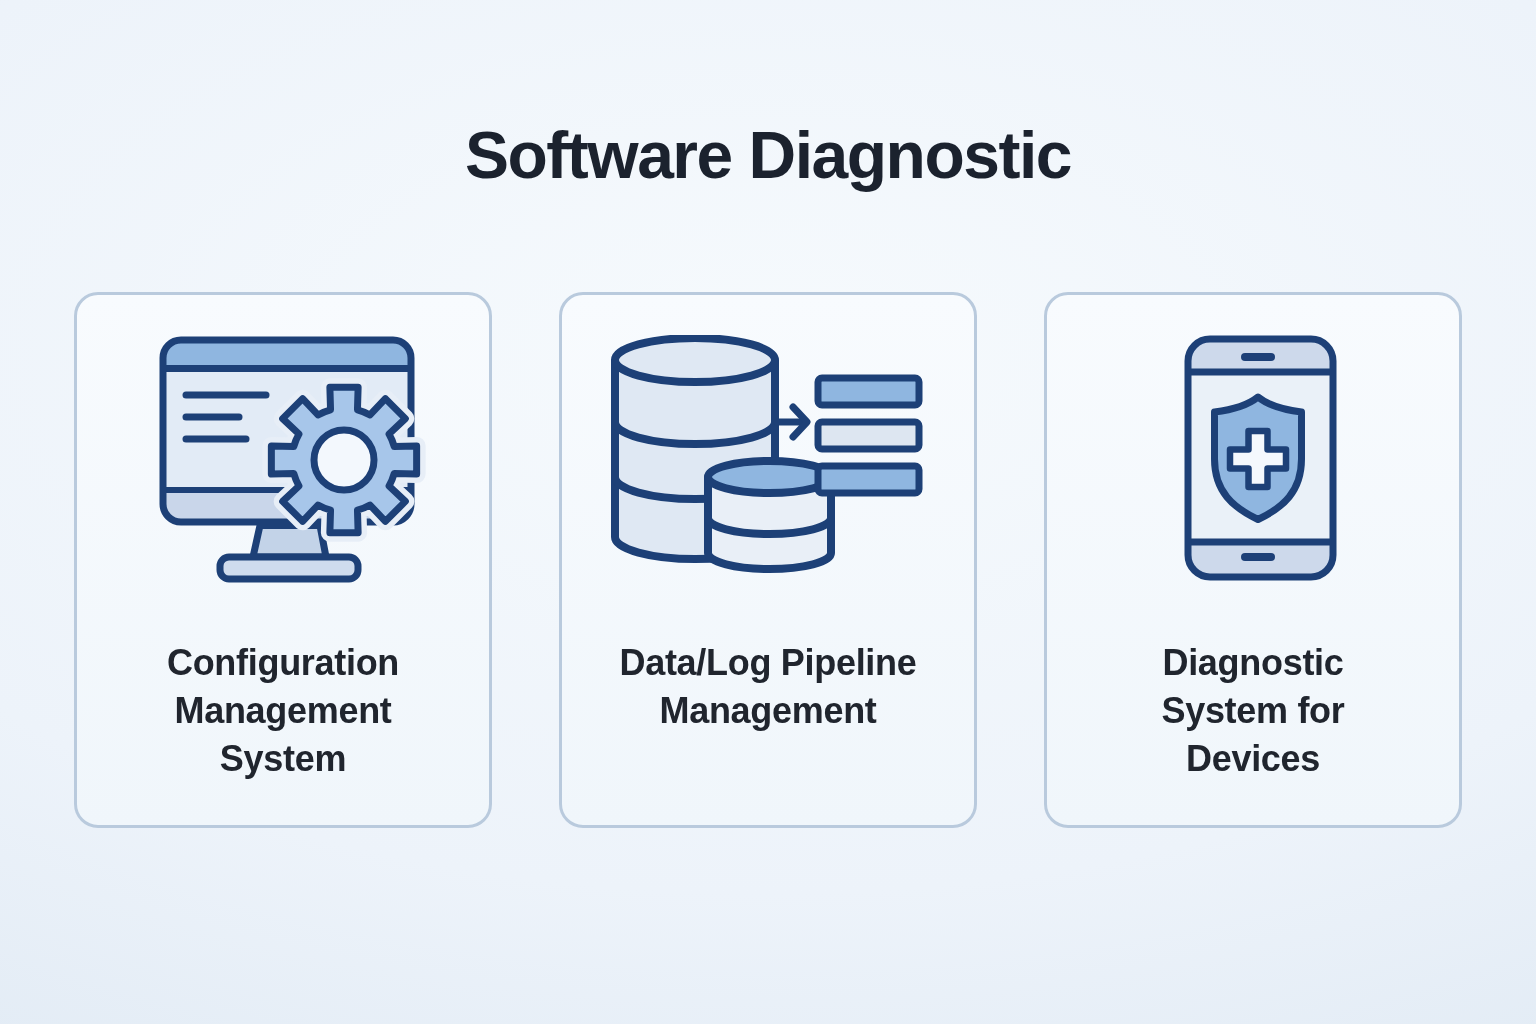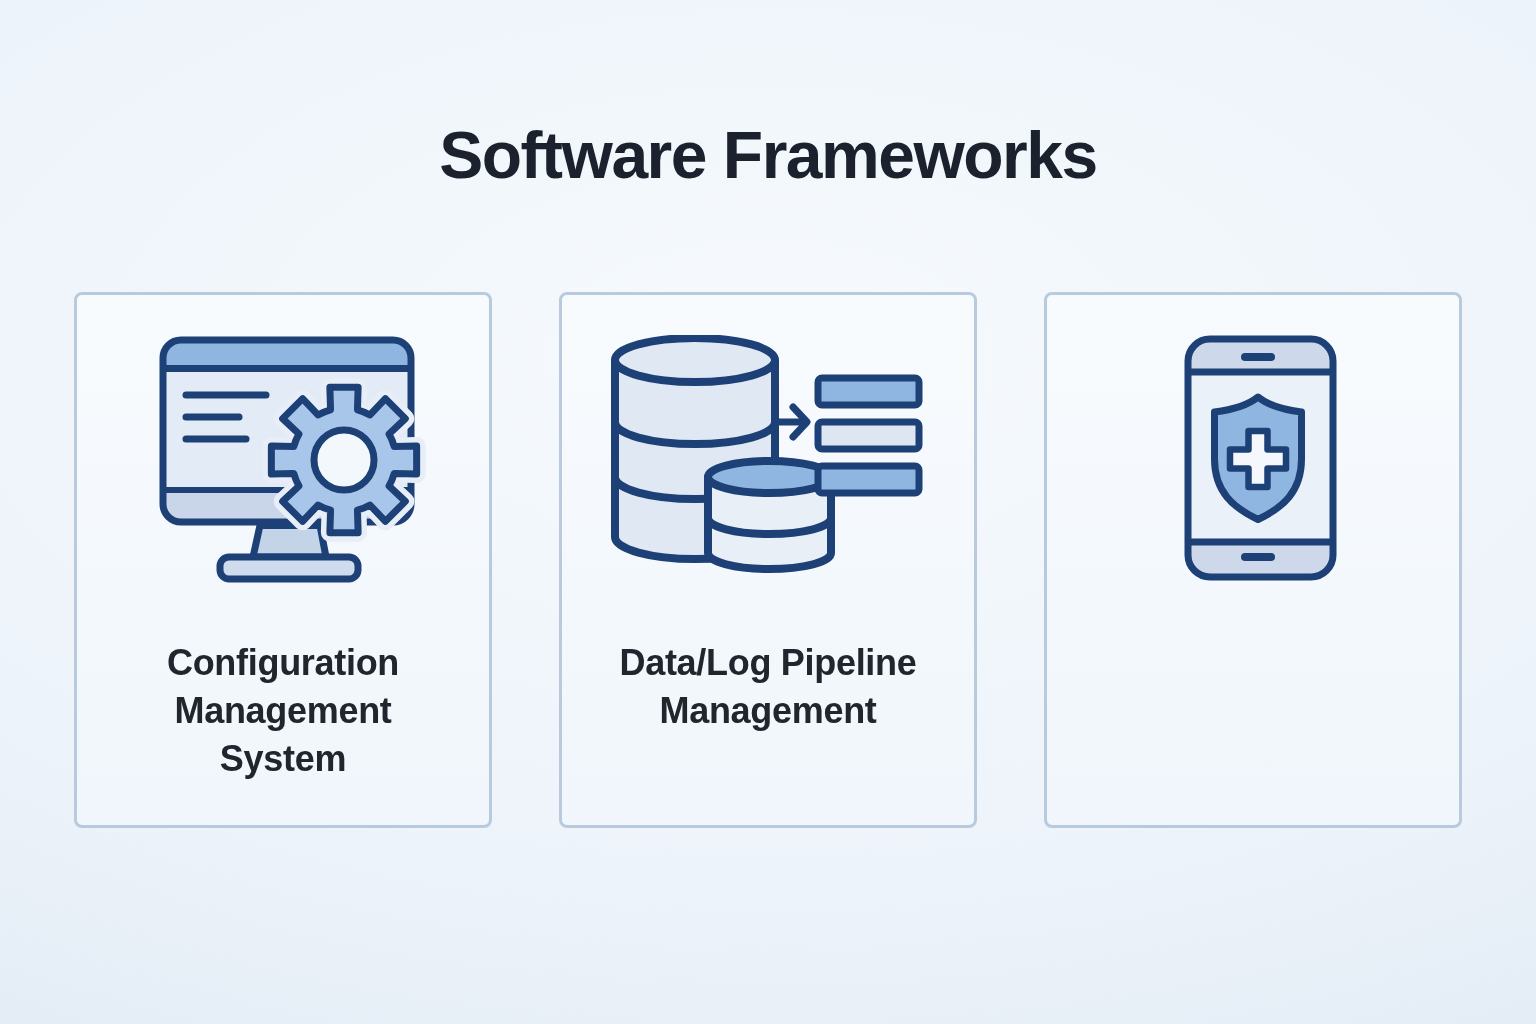--- a/index.html
+++ b/index.html
@@ -22,41 +22,41 @@
   }
   .cards{
     margin-top:98px;
     display:flex;gap:67px;padding:0 74px;width:100%;
     justify-content:center;
   }
   .card{
     width:418px;height:536px;
     background:linear-gradient(180deg,#f8fbfe 0%,#f0f6fb 100%);
     border:3px solid var(--card-border);
-    border-radius:8px;
+    border-radius:24px;
     display:flex;flex-direction:column;align-items:center;
   }
   .icon-area{
     height:330px;width:100%;
     display:flex;align-items:center;justify-content:center;
   }
   .card-label{
     margin-top:14px;
     font-size:36px;font-weight:700;line-height:48px;
     color:#20252e;text-align:center;white-space:pre-line;
     letter-spacing:-0.3px;
   }
   svg .ink{stroke:var(--ink);}
 </style>
 </head>
 <body>
 
 <div class="page">
 
-  <h1 class="title">Software Frameworks</h1>
+  <h1 class="title">Software Diagnostic</h1>
 
   <div class="cards">
 
     <div class="card">
       <div class="icon-area">
         <svg width="320" height="250" viewBox="0 0 320 250">
           <defs>
             <clipPath id="monClip">
                 <rect x="40" y="5" width="248" height="182" rx="18"></rect>
               </clipPath>
@@ -134,16 +134,19 @@
           </g>
           <rect x="148" y="18" width="34" height="8" rx="4" fill="var(--ink)"></rect>
           <rect x="148" y="218" width="34" height="8" rx="4" fill="var(--ink)"></rect>
           <rect class="ink" x="95" y="4" width="145" height="238" rx="22" fill="none" stroke-width="7"></rect>
           <g>
             <path class="ink" d="M165,62 C157,68.5 142,74.5 121.5,77 L121.5,124 C121.5,156.5 140,172.5 165,184.5 C190,172.5 208.5,156.5 208.5,124 L208.5,77 C188,74.5 173,68.5 165,62 Z" fill="var(--blue-mid)" stroke-width="7" stroke-linejoin="round"></path>
             <path class="ink" d="M155.5,96 L174.5,96 L174.5,114.5 L193,114.5 L193,133.5 L174.5,133.5 L174.5,152 L155.5,152 L155.5,133.5 L137,133.5 L137,114.5 L155.5,114.5 Z" fill="#f4f8fd" stroke-width="6.5" stroke-linejoin="round"></path>
           </g>
         </svg>
       </div>
+      <div class="card-label">Diagnostic
+System for
+Devices</div>
     </div>
 
   </div>
 </div>
 
 </body></html>

